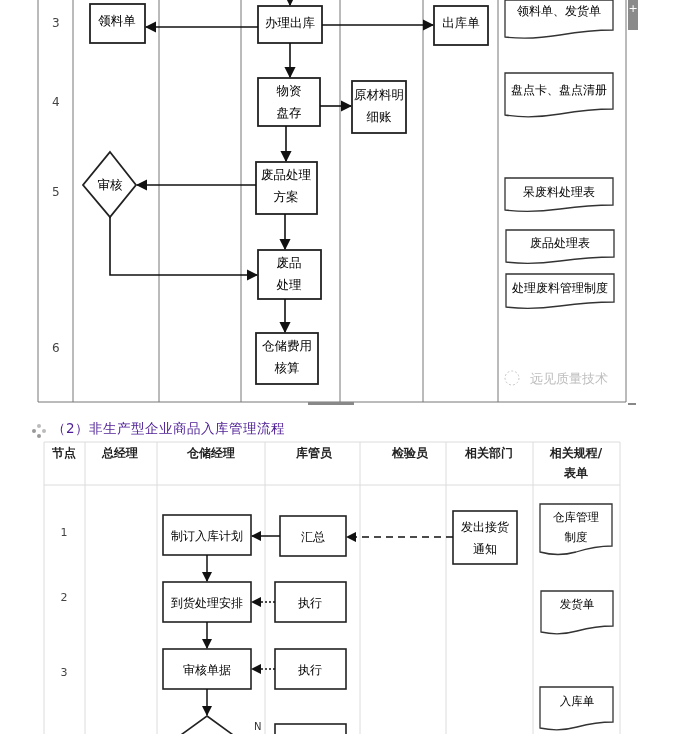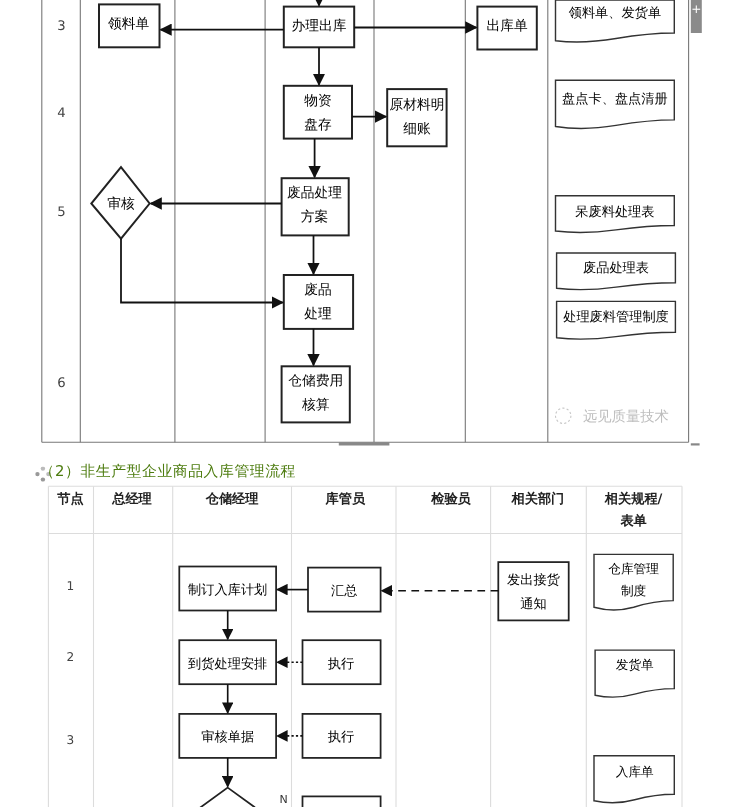--- a/index.html
+++ b/index.html
@@ -1,20 +1,20 @@
 <!DOCTYPE html>
 <html><head>
 <meta charset="utf-8">
 <style>
   html, body { margin:0; padding:0; background:#ffffff; }
   body { width:677px; height:734px; position:relative; overflow:hidden;
          font-family:"DejaVu Sans", sans-serif; color:#222; }
   svg text { font-family:"DejaVu Sans", sans-serif; }
   #stage { position:absolute; left:0; top:0; width:677px; height:734px; }
-  .section-title { position:absolute; left:36px; top:420px; font-size:13.5px; color:#4d7c0f;
+  .section-title { position:absolute; left:52px; top:420px; font-size:13.5px; color:#4c1d95;
                    font-family:"DejaVu Sans", sans-serif; letter-spacing:0.5px; }
   .deco { position:absolute; left:32px; top:424px; width:14px; height:14px; }
 </style>
 </head>
 <body>
 
 <svg id="stage" xmlns="http://www.w3.org/2000/svg" width="677" height="734" viewBox="0 0 677 734">
   <defs>
     <marker id="arr" viewBox="0 0 10 10" refX="9" refY="5" markerWidth="7" markerHeight="7" orient="auto-start-reverse">
       <path d="M0,0 L10,5 L0,10 z" fill="#111"></path>

